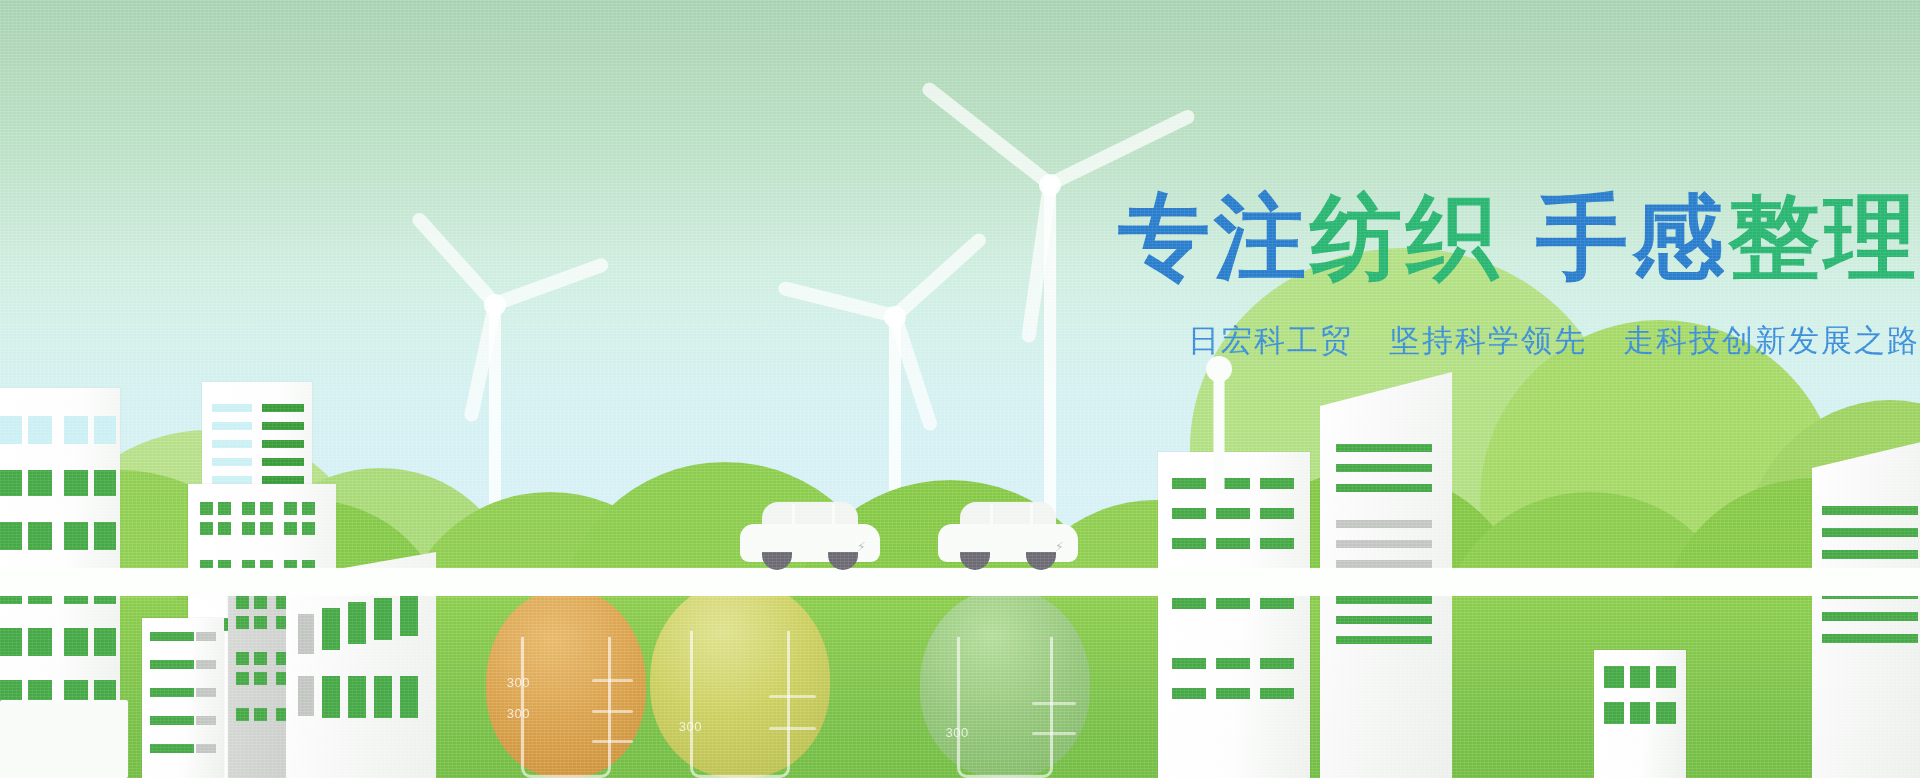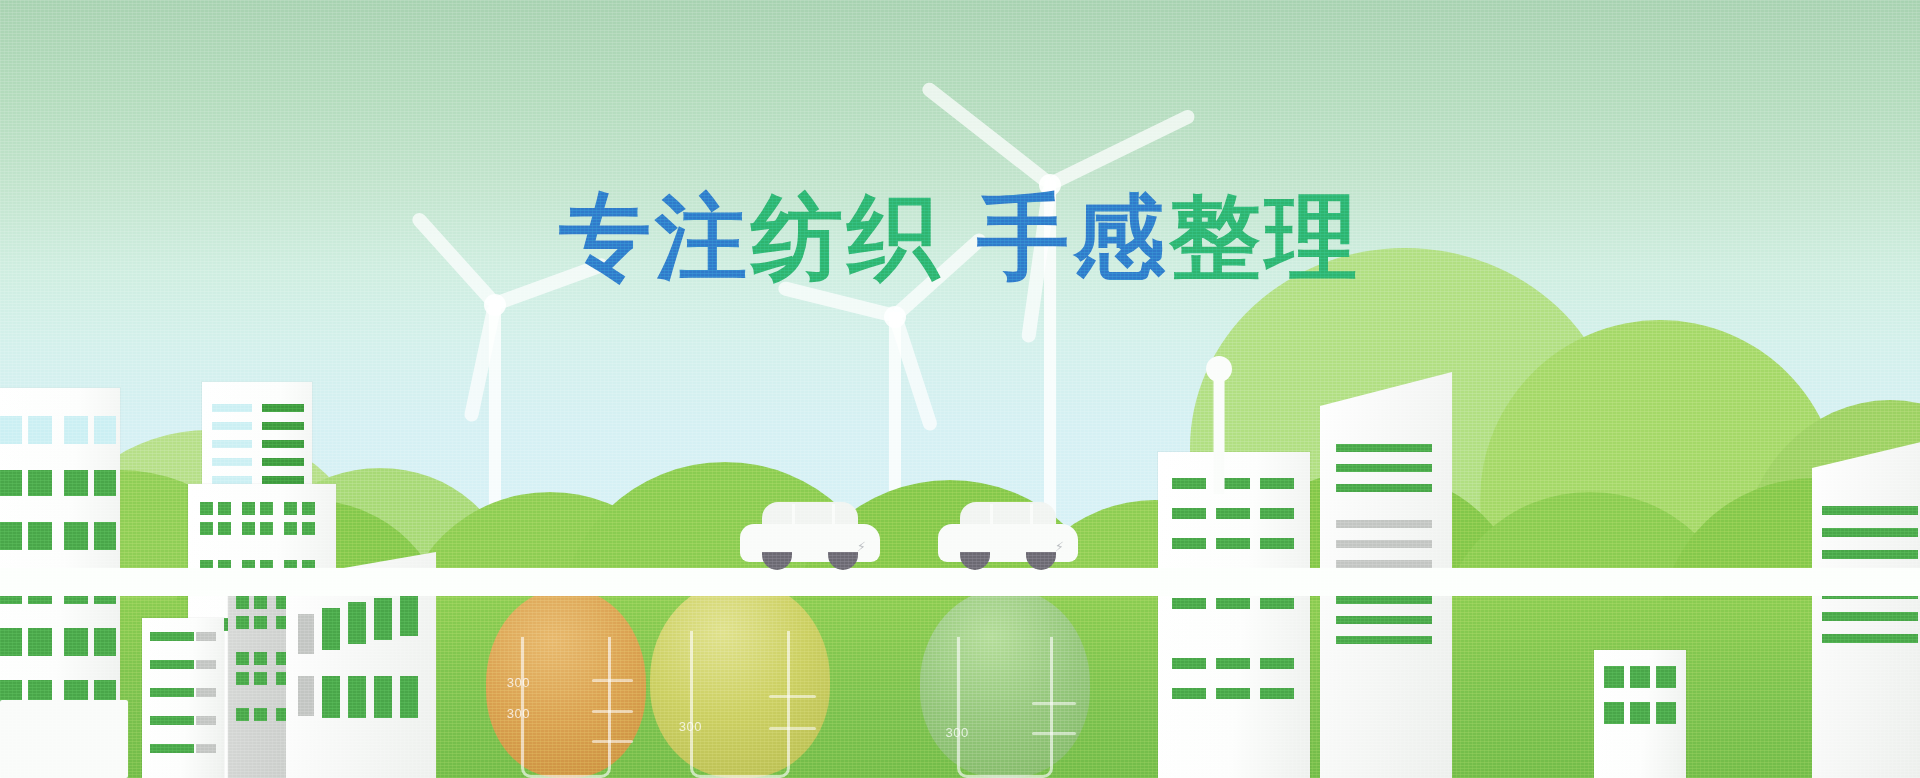--- a/index.html
+++ b/index.html
@@ -121,21 +121,21 @@
 
   
   .chimney { position:absolute; z-index:5; }
   .chimney .pipe { position:absolute; left:50%; transform:translateX(-50%); width:11px; height:100%; background:#fbfdfb; }
   .chimney .cap { position:absolute; left:50%; transform:translateX(-50%); top:-16px; width:26px; height:26px; border-radius:50%; background:#fbfdfb; }
 
   
   .text-wrap {
     position:absolute; left:0; top:0;
     width:1920px;
-    text-align:center;
+    text-align:right;
     z-index:40;
   }
   #headline {
     margin-top:192px;
     font-size:92px;
     font-weight:bold;
     letter-spacing:4px;
     line-height:1;
     font-family:"DejaVu Sans","Liberation Sans",sans-serif;
   }
@@ -443,16 +443,19 @@
     <div class="mark" style="left:15%; top:72%;">300</div>
   </div>
 
   <div style="position:absolute; left:0px; top:700px; width:128px; height:78px;
               background:#fafcfa; z-index:13; border-radius:2px;"></div>
 
   <div class="text-wrap">
     <div id="headline">
       <span class="blue">专注</span><span class="green">纺织</span><span class="gap"></span><span class="blue">手感</span><span class="green">整理</span>
     </div>
+    <div id="subline">
+      <span>日宏科工贸</span><span class="sgap"></span><span>坚持科学领先</span><span class="sgap"></span><span>走科技创新发展之路</span>
+    </div>
   </div>
 
   <div class="texture"></div>
 </div>
 
 </body></html>

